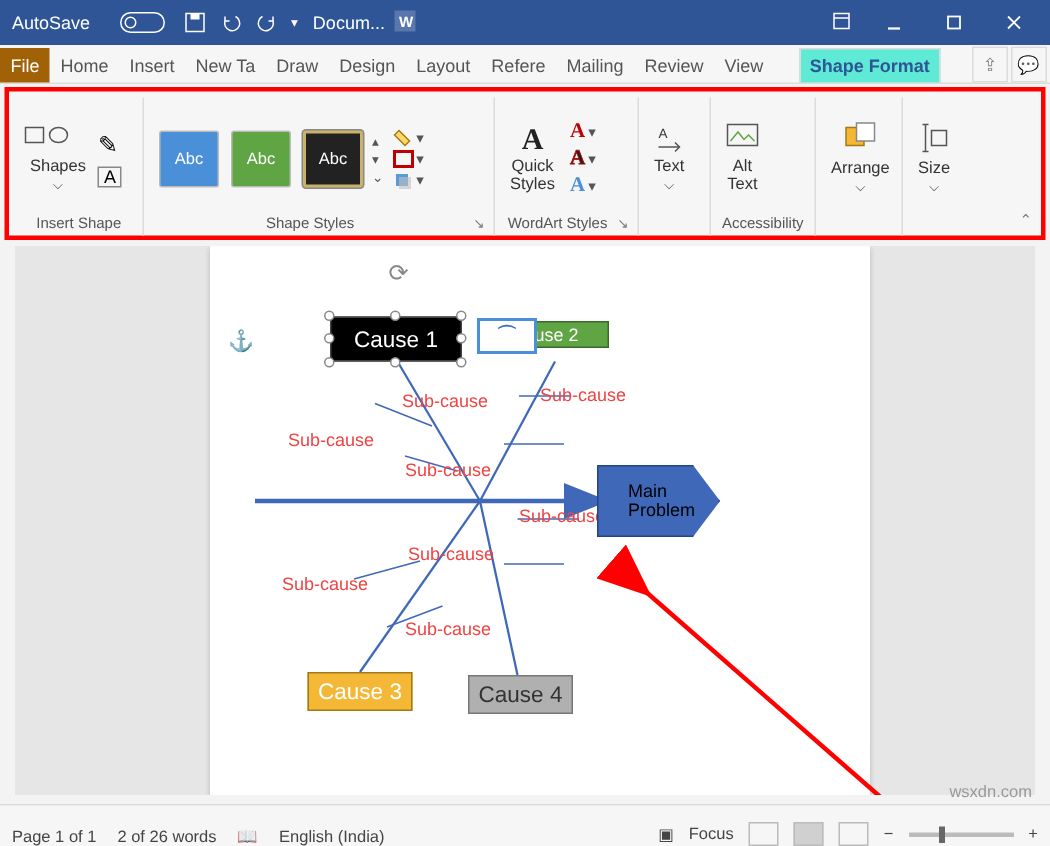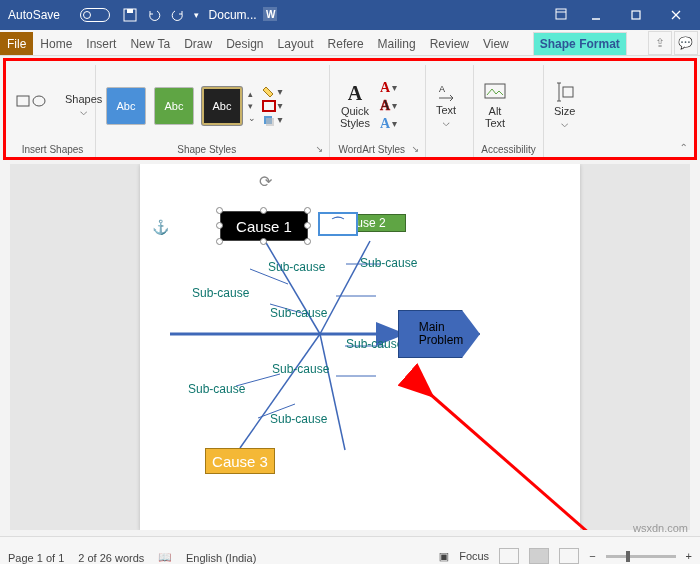--- a/index.html
+++ b/index.html
@@ -51,21 +51,21 @@
 
   .shape { position: absolute; display: flex; align-items: center; justify-content: center; font-size: 15px; }
   .cause1 { left: 80px; top: 47px; width: 88px; height: 30px; background: #000; color: #fff; border: 1px solid #444;}
   .handles .h { position:absolute; width:7px; height:7px; background:#fff; border:1px solid #888; border-radius:50%;}
   .rot { position:absolute; left: 119px; top: 8px; color:#888; font-size:16px;}
   .cause2 { left: 196px; top: 50px; width: 70px; height: 18px; background: #5fa544; color:#fff; border:1px solid #3b6a2a; font-size:12px;}
   .cause2inner { position:absolute; left: 178px; top: 48px; width: 40px; height: 24px; background:#fff; border:2px solid #4a90d9; font-size:14px; color:#3a6bbd; font-weight:bold;}
   .cause3 { left: 65px; top: 284px; width: 70px; height: 26px; background: #f4b836; color:#fff; border:1px solid #a37916;}
   .cause4 { left: 172px; top: 286px; width: 70px; height: 26px; background: #b0b0b0; color:#333; border:1px solid #777;}
   .mainprob { left: 258px; top: 146px; width: 82px; height: 48px; background:#3f68b8; color:#000; border:1px solid #234684; clip-path: polygon(0 0, 78% 0, 100% 50%, 78% 100%, 0 100%); font-size:12px; line-height:1.1; padding-left:4px;}
-  .subcause { position:absolute; font-size:12px; color:#0f766e; }
+  .subcause { position:absolute; font-size:12px; color:#ef4444; }
   .diaglines { position:absolute; left:0; top:0; width:440px; height:366px; }
 
   
   .red-arrow { position:absolute; }
 
   
   .statusbar { position: absolute; bottom: 0; left: 0; right: 0; height: 28px; background: #f6f6f6; border-top: 1px solid #dcdcdc; display: flex; align-items: flex-end; font-size: 11px; color: #444; padding: 0 8px; gap: 14px;}
   .statusbar .right { margin-left: auto; display: flex; align-items: center; gap: 10px;}
   .viewbtn { width: 20px; height: 16px; border: 1px solid #bbb; }
   .slider { width: 70px; height: 3px; background: #bbb; position: relative;}
@@ -152,40 +152,40 @@
     <div class="rbtn">⇪</div>
     <div class="rbtn">💬</div>
   </div>
 </div>
 
 <div class="ribbon-wrap">
   <div class="ribbon">
 
     <div class="group" style="width:86px;">
       <div class="grow">
-        <div style="display:flex;flex-direction:row;gap:15px;margin-right:4px;">
+        <div style="display:flex;flex-direction:column;gap:4px;margin-right:4px;">
           <div style="display:flex;gap:2px;">
             <span><svg width="14" height="12">
                   <rect x="1" y="1" width="12" height="10" fill="none" stroke="#555"></rect>
                 </svg></span>
             <span><svg width="14" height="12">
                   <ellipse cx="7" cy="6" rx="6" ry="5" fill="none" stroke="#555"></ellipse>
                 </svg></span>
           </div>
           <div class="vstack">
             <span>Shapes</span>
             <span class="chev"></span>
           </div>
         </div>
         <div style="display:flex;flex-direction:column;gap:4px;">
           <span>✎</span>
           <span style="font-size:12px;border:1px solid #888;width:16px;height:14px;display:inline-flex;align-items:center;justify-content:center;">A</span>
         </div>
       </div>
-      <div class="label">Insert Shapes</div>
+      <div class="label">Insert Shape</div>
     </div>
 
     <div class="group" style="width:234px;">
       <div class="grow">
         <div class="stylebox blue">Abc</div>
         <div class="stylebox green">Abc</div>
         <div class="stylebox black">Abc</div>
         <div style="display:flex;flex-direction:column;font-size:9px;color:#555;margin-left:2px;gap:2px;">
           <span>▴</span>
           <span>▾</span>
@@ -245,20 +245,33 @@
                 <rect x="1" y="1" width="20" height="14" fill="none" stroke="#555"></rect>
                 <polyline points="3,12 8,6 12,11 15,8 19,12" fill="none" stroke="#5fa544"></polyline>
               </svg></span>
           <span style="white-space:pre-line;text-align:center;">Alt
 Text</span>
         </div>
       </div>
       <div class="label">Accessibility</div>
     </div>
 
+    <div class="group" style="width:58px;">
+      <div class="grow">
+        <div class="vstack">
+          <span><svg width="24" height="22">
+                <rect x="2" y="4" width="12" height="12" fill="#f4b836" stroke="#a37916"></rect>
+                <rect x="9" y="1" width="12" height="12" fill="#fff" stroke="#888"></rect>
+              </svg></span>
+          <span>Arrange</span>
+          <span class="chev"></span>
+        </div>
+      </div>
+      <div class="label">&nbsp;</div>
+    </div>
 
     <div class="group" style="width:48px;border-right:none;">
       <div class="grow">
         <div class="vstack">
           <span><svg width="20" height="22">
                 <line x1="4" y1="2" x2="4" y2="20" stroke="#555"></line>
                 <line x1="2" y1="2" x2="6" y2="2" stroke="#555"></line>
                 <line x1="2" y1="20" x2="6" y2="20" stroke="#555"></line>
                 <rect x="8" y="6" width="10" height="10" fill="none" stroke="#555"></rect>
               </svg></span>
@@ -318,20 +331,21 @@
       <div class="h" style="left:76px;top:74px;"></div>
         <div class="h" style="left:120px;top:74px;"></div>
         <div class="h" style="left:164px;top:74px;"></div>
     </div>
 
     <div class="shape cause2">use 2</div>
     <div class="shape cause2inner">
         <span>⌒</span>
       </div>
     <div class="shape cause3">Cause 3</div>
+    <div class="shape cause4">Cause 4</div>
     <div class="shape mainprob">
         <span style="white-space:pre-line;">Main
 Problem</span>
       </div>
   </div>
 
   <svg class="red-arrow" style="left:400px;top:210px;" width="200" height="170">
     <defs>
         <marker id="ra" markerWidth="12" markerHeight="10" refX="2" refY="5" orient="auto">
           <path d="M12 0 L0 5 L12 10 Z" fill="red"></path>

